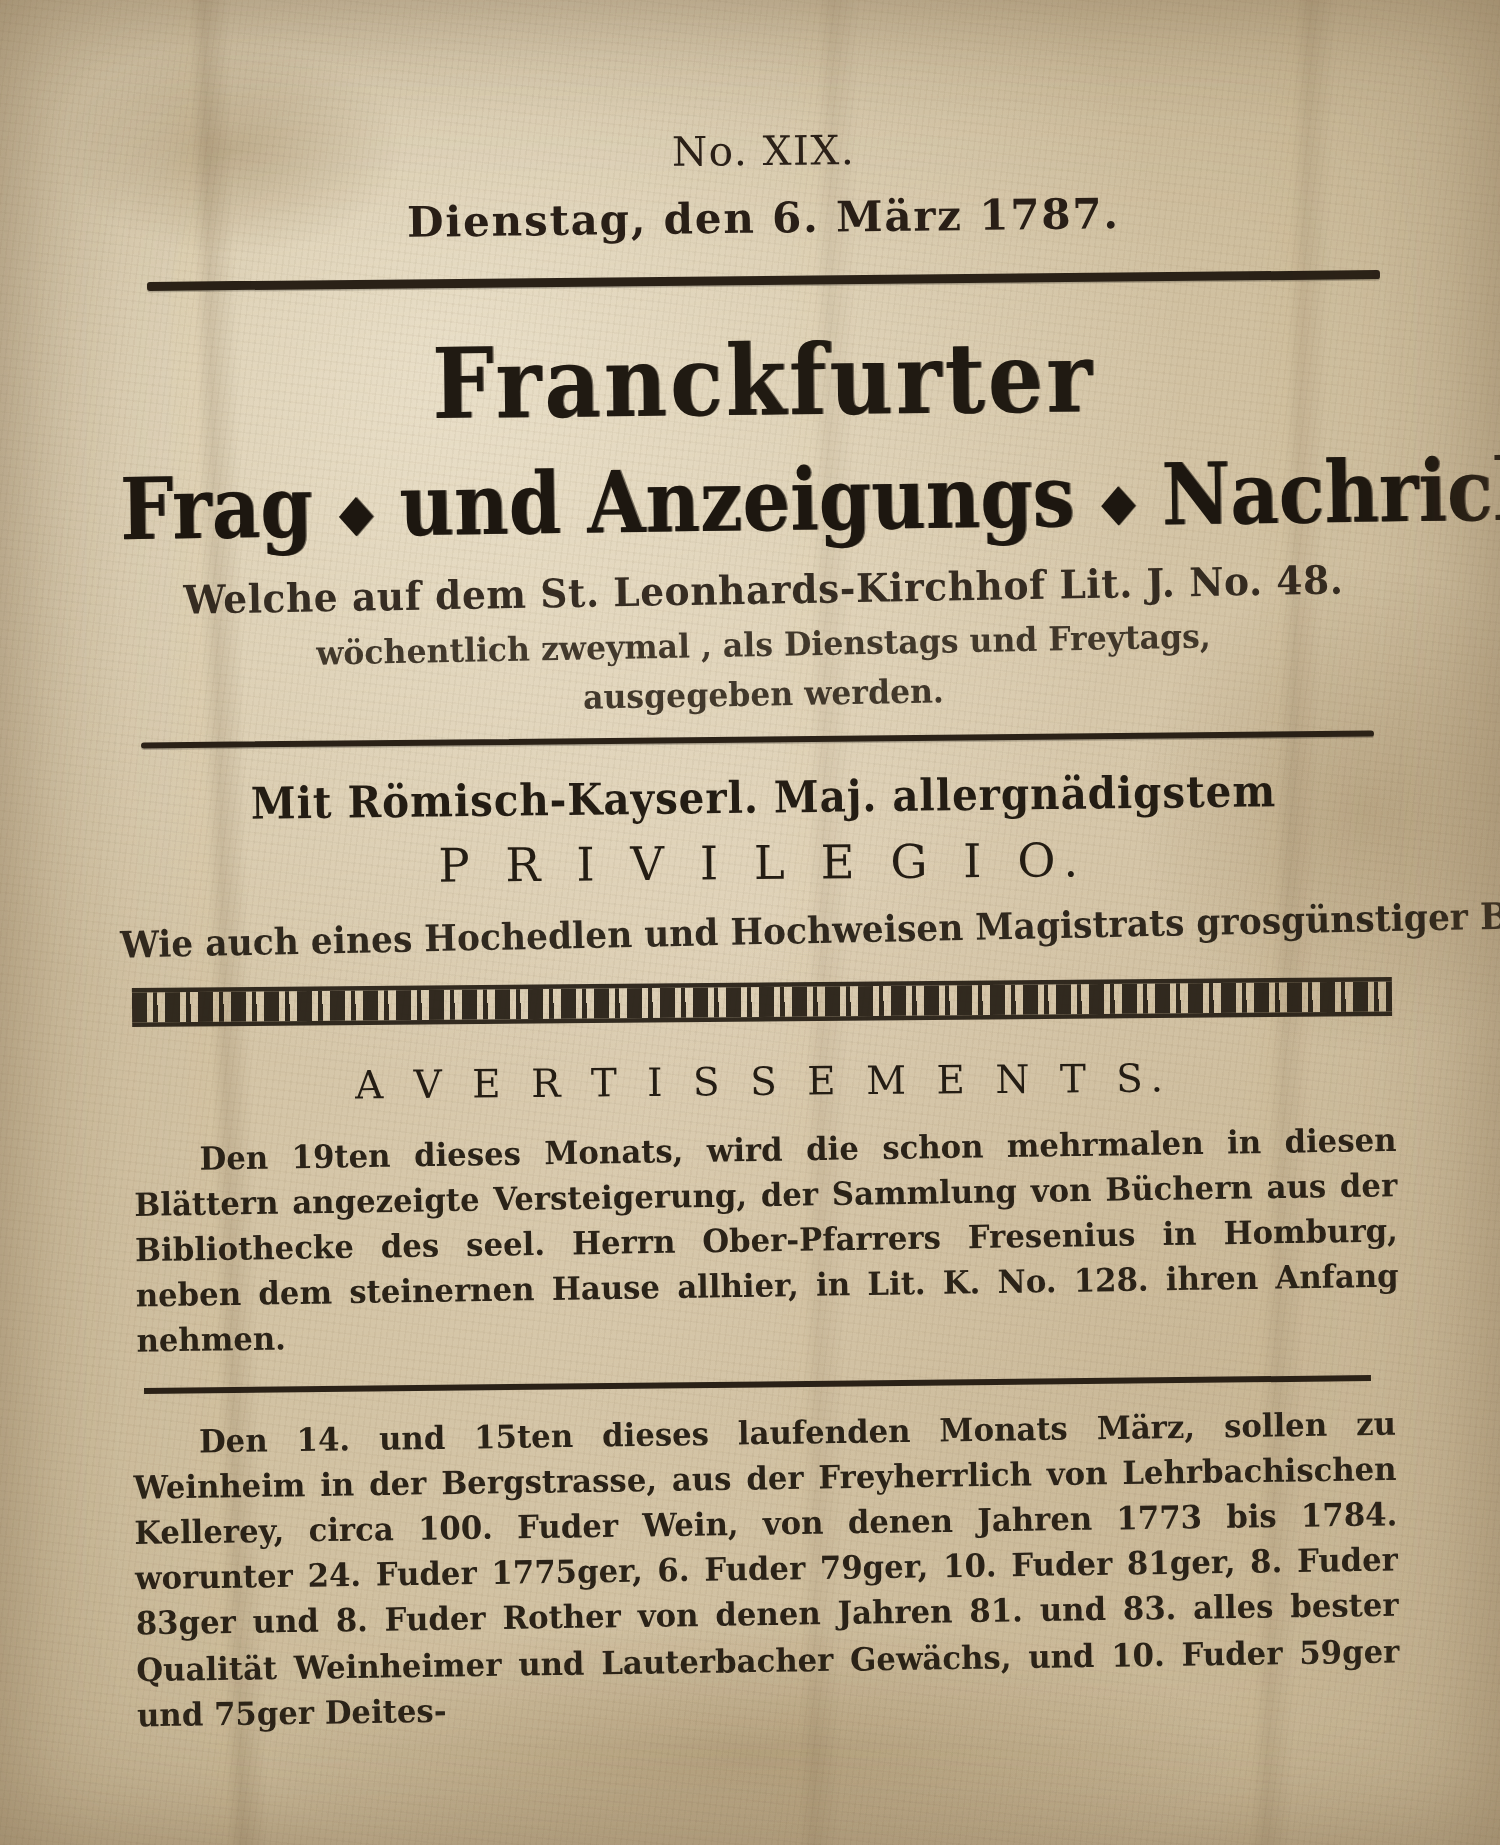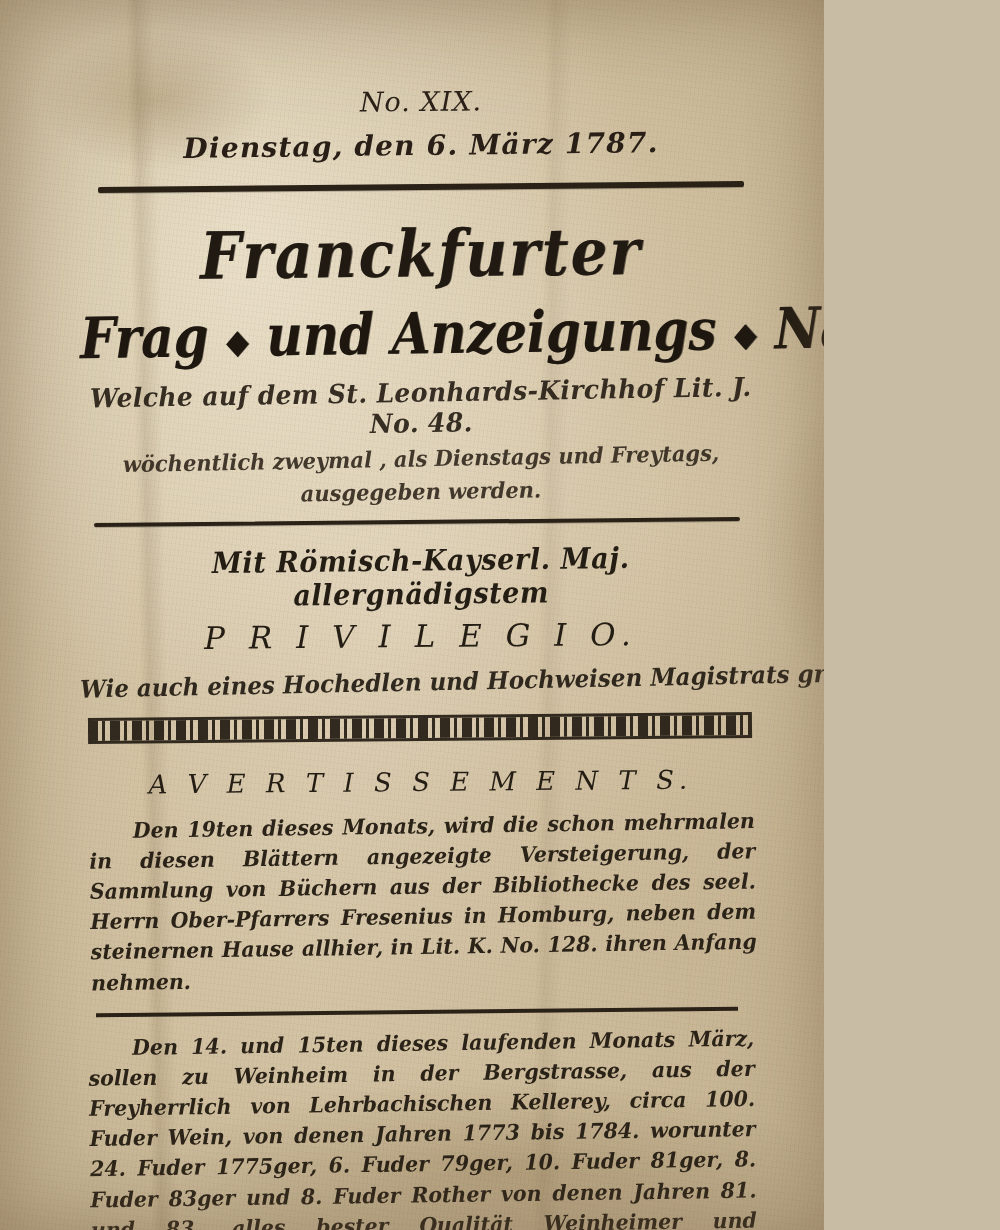--- a/index.html
+++ b/index.html
@@ -10,28 +10,27 @@
     width: 1000px;
     height: 1230px;
     overflow: hidden;
     background: #c9bca4;
     font-family: "DejaVu Serif", serif;
   }
 
   
   .page {
     position: relative;
-    width: 824px;
+    width: 1000px;
     height: 1230px;
     background:
       radial-gradient(ellipse 70% 55% at 30% 20%, rgba(255,250,235,0.50), rgba(255,250,235,0) 70%),
       radial-gradient(ellipse 60% 50% at 80% 75%, rgba(190,170,135,0.45), rgba(190,170,135,0) 70%),
       radial-gradient(ellipse 90% 80% at 50% 50%, #ded0b6 0%, #cfbf9f 60%, #bfae8c 100%);
     overflow: hidden;
-    font-style: italic;
   }
   
   .grain {
     position: absolute;
     inset: 0;
     pointer-events: none;
     background-image:
       repeating-linear-gradient(97deg, rgba(120,100,70,0.055) 0px, rgba(120,100,70,0.055) 1px, rgba(255,255,255,0) 1px, rgba(255,255,255,0) 4px),
       repeating-linear-gradient(7deg, rgba(120,100,70,0.045) 0px, rgba(120,100,70,0.045) 1px, rgba(255,255,255,0) 1px, rgba(255,255,255,0) 6px),
       repeating-linear-gradient(170deg, rgba(255,250,230,0.05) 0px, rgba(255,250,230,0.05) 2px, rgba(255,255,255,0) 2px, rgba(255,255,255,0) 9px);

